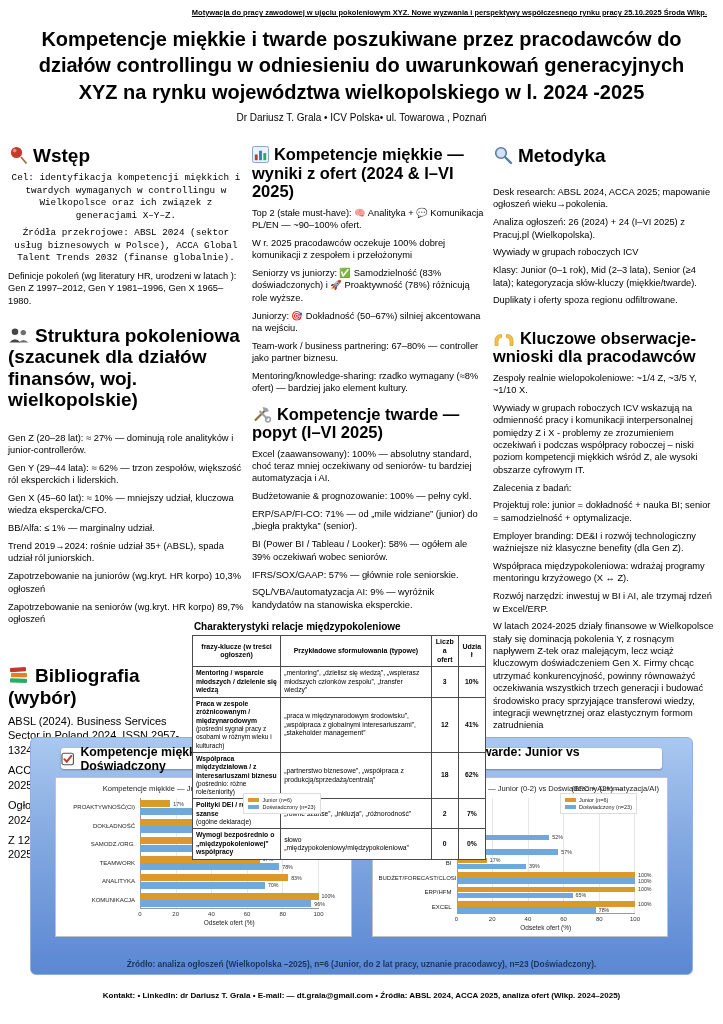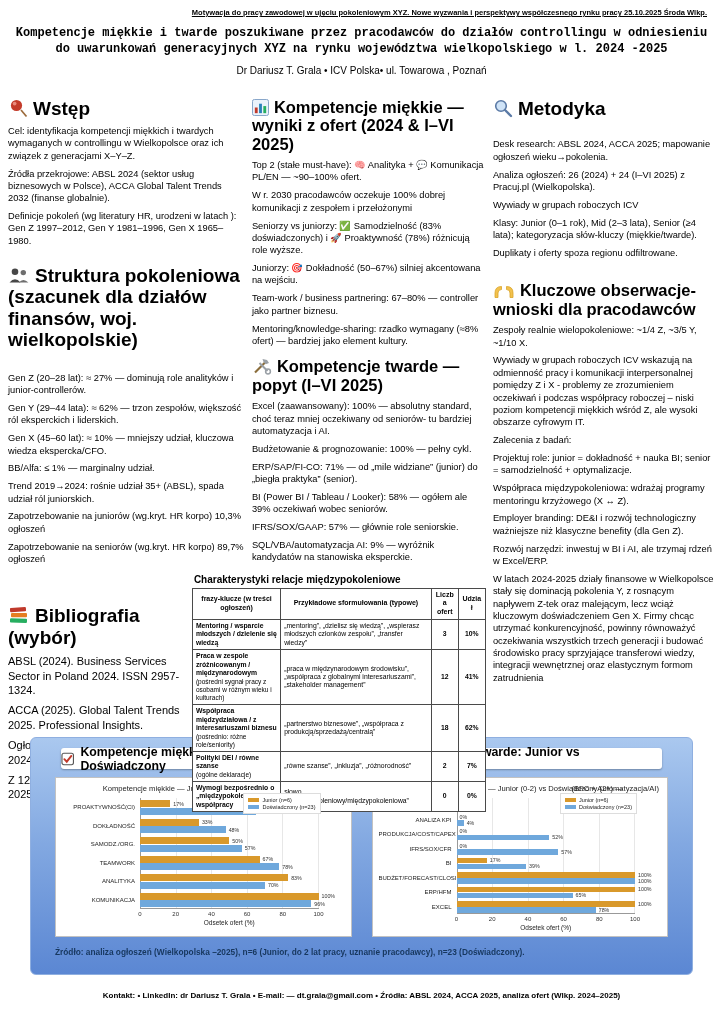--- a/index.html
+++ b/index.html
@@ -1,30 +1,30 @@
 <!DOCTYPE html>
 <html><head>
 <meta charset="utf-8">
 <style>
   html,body{margin:0;padding:0}
   body{width:723px;height:1024px;position:relative;overflow:hidden;background:#fff;color:#000;
        font-family:"Liberation Sans",sans-serif;}
   .running{position:absolute;top:8px;right:16px;font-size:7.5px;font-weight:bold;text-decoration:underline;}
-  .title{margin-top:26px;padding:0 6px;text-align:center;font-size:12px;font-weight:bold;line-height:1.32;font-family:Liberation Mono, monospace;}
+  .title{margin-top:26px;padding:0 22px;text-align:center;font-size:20px;font-weight:bold;line-height:1.32;}
   .authors{text-align:center;font-size:10px;margin-top:7px;}
   .columns{display:flex;padding:0 8px;margin-top:12px;gap:8px;align-items:flex-start;}
   .col-left{width:240px;}
   .col-mid{width:233px;}
   .col-right{width:226px;}
   .sec{font-weight:bold;line-height:1.12;margin:10px 0 6px;}
   .sec svg{vertical-align:-3px;margin-right:5px;}
   .sec.big{font-size:19px;}
   .sec.med{font-size:16.5px;}
   .p{font-size:9.3px;line-height:1.33;margin:5.5px 0;}
-  .center{}
+  .center{text-align:center;font-family:Liberation Mono, monospace;}
   .biblio .p{font-size:11px;}
   
   .tblwrap{margin-left:-60px;width:294px;margin-top:10px;background:#fff;position:relative;z-index:2;}
   .tbl-title{font-family:Liberation Sans, sans-serif;font-weight:bold;font-size:10px;margin:0 0 3px 2px;}
   table.rel{border-collapse:collapse;width:100%;table-layout:fixed;}
   table.rel th,table.rel td{border:1px solid #4a4a4a;padding:2px 3px;vertical-align:middle;
        font-size:6.8px;line-height:1.25;word-wrap:break-word;}
   table.rel th{font-weight:bold;text-align:center;font-size:7px;}
   td.key{font-weight:bold;}
   td.key .note{font-weight:normal;display:block;font-size:6.5px;}
@@ -54,21 +54,21 @@
   .dense .c-line{height:5.5px;margin:0.5px 0;}
   .dense .c-row{padding:1px 0;}
   .c-bar{height:100%;}
   .c-val{position:absolute;top:50%;transform:translateY(-50%);margin-left:3px;font-size:5.3px;color:#333;white-space:nowrap;}
   .c-axis{position:relative;height:9px;margin:1px 26px 0 78px;font-size:6px;color:#333;}
   .c-tick{position:absolute;transform:translateX(-50%);top:1px;}
   .c-xlabel{text-align:center;font-size:6.5px;color:#222;margin:0 26px 0 78px;}
   .c-legend{position:absolute;top:15px;right:30px;background:#fff;border:1px solid #ddd;padding:2px 4px;z-index:3;}
   .c-leg-item{display:flex;align-items:center;gap:3px;font-size:5.5px;color:#222;margin:1px 0;white-space:nowrap;}
   .c-sw{width:11px;height:4px;display:inline-block;}
-  .psource{text-align:left;font-size:8.3px;font-weight:bold;color:#17375e;margin-top:10px;}
+  .psource{text-align:center;font-size:8.3px;font-weight:bold;color:#17375e;margin-top:22px;}
   .footer{position:absolute;left:0;right:0;top:991px;text-align:center;font-size:8px;font-weight:bold;}
 </style>
 </head>
 <body>
 
 <div class="running">Motywacja do pracy zawodowej w ujęciu pokoleniowym XYZ. Nowe wyzwania i perspektywy współczesnego rynku pracy 25.10.2025 Środa Wlkp.</div>
 <div class="title">Kompetencje miękkie i twarde poszukiwane przez pracodawców do działów controllingu w odniesieniu do uwarunkowań generacyjnych XYZ na rynku województwa wielkopolskiego w l. 2024 -2025</div>
 <div class="authors">Dr Dariusz T. Grala  •  ICV Polska•  ul. Towarowa , Poznań</div>
 
 <div class="columns">
@@ -117,21 +117,21 @@
 
   <div class="col-mid">
     <div>
       <div class="sec med"><svg width="17" height="17" viewBox="0 0 18 18">
             <rect x="0.5" y="0.5" width="17" height="17" rx="2" fill="#eaf2fb" stroke="#7f9fc6"></rect>
             <rect x="3" y="9" width="3" height="6" fill="#c0392b"></rect>
             <rect x="7.5" y="5" width="3" height="10" fill="#2980b9"></rect>
             <rect x="12" y="7.5" width="3" height="7.5" fill="#27ae60"></rect>
           </svg><span>Kompetencje miękkie — wyniki z ofert (2024 &amp; I–VI 2025)</span></div>
       <p class="p">Top 2 (stałe must-have): 🧠 Analityka + 💬 Komunikacja PL/EN — ~90–100% ofert.</p>
-      <p class="p">W r. 2030 pracodawców oczekuje 100% dobrej komunikacji z zespołem i przełożonymi</p>
+      <p class="p">W r. 2025 pracodawców oczekuje 100% dobrej komunikacji z zespołem i przełożonymi</p>
       <p class="p">Seniorzy vs juniorzy: ✅ Samodzielność (83% doświadczonych) i 🚀 Proaktywność (78%) różnicują role wyższe.</p>
       <p class="p">Juniorzy: 🎯 Dokładność (50–67%) silniej akcentowana na wejściu.</p>
       <p class="p">Team-work / business partnering: 67–80% — controller jako partner biznesu.</p>
       <p class="p">Mentoring/knowledge-sharing: rzadko wymagany (≈8% ofert) — bardziej jako element kultury.</p>
     </div>
 
     <div style="margin-top:8px;">
       <div class="sec med"><svg width="20" height="18" viewBox="0 0 20 18">
             <path d="M3 15.5 L13 5.5" stroke="#8a6d3b" stroke-width="2.1"></path>
             <path d="M10.5 2 l4.5 1 2 3 -3.2 1.2 -2.3 -2.2 z" fill="#9aa0a6"></path>
@@ -215,22 +215,22 @@
 
     <div style="margin-top:22px;">
       <div class="sec med"><svg width="22" height="16" viewBox="0 0 22 16">
             <path d="M2 10 q0 -6.5 6.5 -6.5 l0 3 q-3.5 0 -3.5 3.5 l0 4.5 -3 0 z" fill="#f2c14e" stroke="#d9a326" stroke-width="0.8"></path>
             <path d="M20 10 q0 -6.5 -6.5 -6.5 l0 3 q3.5 0 3.5 3.5 l0 4.5 3 0 z" fill="#f2c14e" stroke="#d9a326" stroke-width="0.8"></path>
           </svg><span>Kluczowe obserwacje-wnioski dla pracodawców</span></div>
       <p class="p">Zespoły realnie wielopokoleniowe: ~1/4 Z, ~3/5 Y, ~1/10 X.</p>
       <p class="p">Wywiady w grupach roboczych ICV wskazują na odmienność pracy i komunikacji interpersonalnej pomiędzy Z i X  - problemy ze zrozumieniem oczekiwań i podczas współpracy roboczej – niski poziom kompetencji miękkich wśród Z, ale wysoki obszarze cyfrowym IT.</p>
       <p class="p">Zalecenia z badań:</p>
       <p class="p">Projektuj role: junior = dokładność + nauka BI; senior = samodzielność + optymalizacje.</p>
+      <p class="p">Employer branding: DE&amp;I i rozwój technologiczny ważniejsze niż klasyczne benefity (dla Gen Z).</p>
       <p class="p">Współpraca międzypokoleniowa: wdrażaj programy mentoringu krzyżowego (X ↔ Z).</p>
-      <p class="p">Employer branding: DE&amp;I i rozwój technologiczny ważniejsze niż klasyczne benefity (dla Gen Z).</p>
       <p class="p">Rozwój narzędzi: inwestuj w BI i AI, ale trzymaj rdzeń w Excel/ERP.</p>
       <p class="p">W latach 2024-2025 działy finansowe w Wielkopolsce stały się dominacją pokolenia Y, z rosnącym napływem Z-tek oraz malejącym, lecz wciąż kluczowym doświadczeniem Gen X. Firmy chcąc utrzymać konkurencyjność, powinny równoważyć oczekiwania wszystkich trzech generacji i budować środowisko pracy sprzyjające transferowi wiedzy, integracji wewnętrznej  oraz elastycznym formom zatrudnienia</p>
     </div>
   </div>
 </div>
 
 <div class="panel">
   <div class="panel-cols">
     <div class="pcol">
       <div class="phead">

